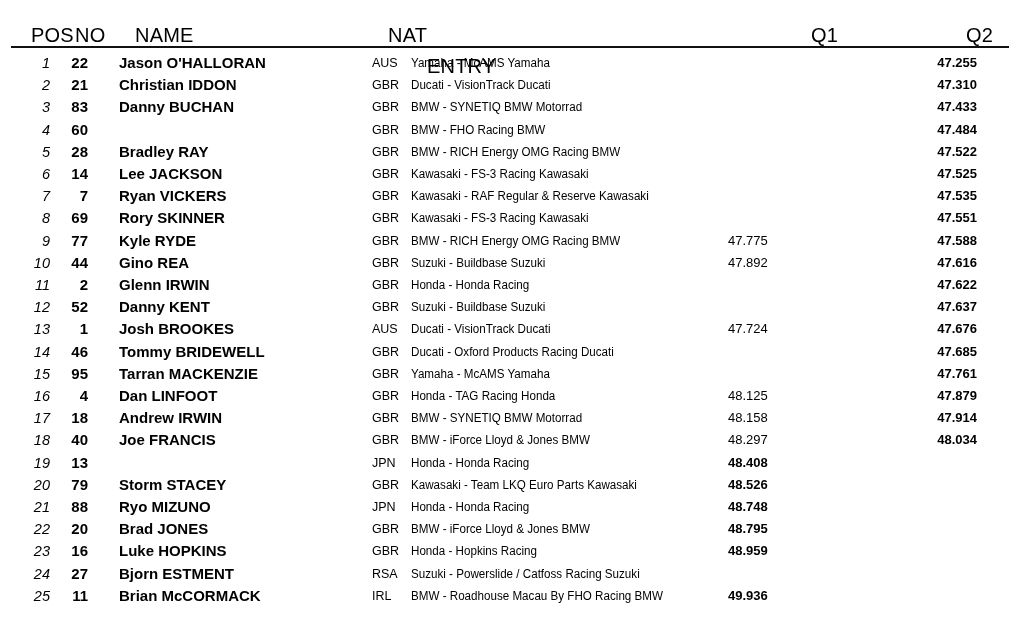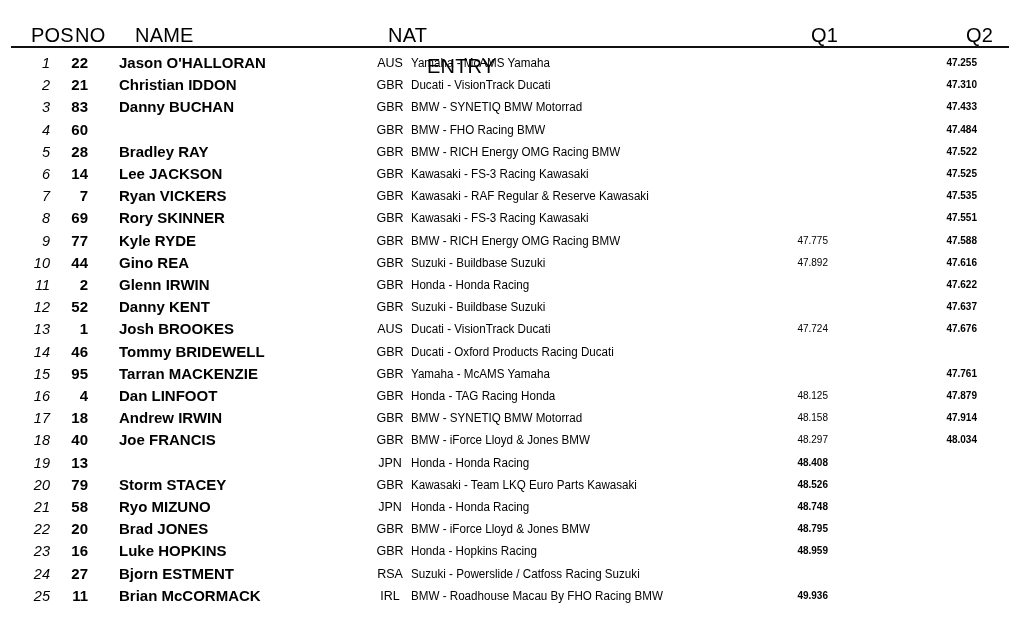--- a/index.html
+++ b/index.html
@@ -20,23 +20,23 @@
     width: 1026px;
     height: 638px;
     overflow: hidden;
     background: #fff;
   }
 
   
   .col-pos   { position: absolute; left: 10px;  width: 40px;  text-align: right; }
   .col-no    { position: absolute; left: 56px;  width: 32px;  text-align: right; }
   .col-name  { position: absolute; left: 119px; width: 250px; text-align: left; }
-  .col-nat   { position: absolute; left: 372px; width: 36px;  text-align: center; }
+  .col-nat   { position: absolute; left: 372px; width: 36px;  text-align: left; }
   .col-entry { position: absolute; left: 411px; width: 340px; text-align: left; }
-  .col-q1    { position: absolute; left: 696px; width: 132px; text-align: right; }
+  .col-q1    { position: absolute; left: 728px; width: 132px; }
   .col-q2    { position: absolute; left: 845px; width: 132px; text-align: right; }
 
   
   .header-row {
     position: absolute;
     left: 16px;
     top: 24px;
     width: 1026px;
     height: 18px;
     font-size: 20px;
@@ -94,21 +94,21 @@
     white-space: nowrap;
   }
   .cell-entry {
     font-size: 12.5px;
     font-weight: 400;
     white-space: nowrap;
     transform: scaleX(0.93);
     transform-origin: left center;
   }
   .cell-q1, .cell-q2 {
-    font-size: 10px;
+    font-size: 13px;
     font-weight: 400;
     white-space: nowrap;
   }
   .cell-q1.is-best, .cell-q2.is-best { font-weight: 700; }
 
   
   .row > div { top: 0; line-height: 22px; }
 </style>
 </head>
 <body>
@@ -244,20 +244,21 @@
         <div class="col-q1 cell-q1">47.724</div>
         <div class="col-q2 cell-q2 is-best">47.676</div>
       </div>
       <div class="row" style="top: 340.6px;">
         <div class="col-pos cell-pos">14</div>
         <div class="col-no cell-no">46</div>
         <div class="col-name cell-name">Tommy BRIDEWELL</div>
         <div class="col-nat cell-nat">GBR</div>
         <div class="col-entry cell-entry">Ducati - Oxford Products Racing Ducati</div>
         <div class="col-q1 cell-q1"></div>
+        <div class="col-q2 cell-q2 is-best">47.685</div>
       </div>
       <div class="row" style="top: 362.8px;">
         <div class="col-pos cell-pos">15</div>
         <div class="col-no cell-no">95</div>
         <div class="col-name cell-name">Tarran MACKENZIE</div>
         <div class="col-nat cell-nat">GBR</div>
         <div class="col-entry cell-entry">Yamaha - McAMS Yamaha</div>
         <div class="col-q1 cell-q1"></div>
         <div class="col-q2 cell-q2 is-best">47.761</div>
       </div>
@@ -300,21 +301,21 @@
         <div class="col-pos cell-pos">20</div>
         <div class="col-no cell-no">79</div>
         <div class="col-name cell-name">Storm STACEY</div>
         <div class="col-nat cell-nat">GBR</div>
         <div class="col-entry cell-entry">Kawasaki - Team LKQ Euro Parts Kawasaki</div>
         <div class="col-q1 cell-q1 is-best">48.526</div>
         <div class="col-q2 cell-q2"></div>
       </div>
       <div class="row" style="top: 496px;">
         <div class="col-pos cell-pos">21</div>
-        <div class="col-no cell-no">58</div>
+        <div class="col-no cell-no">88</div>
         <div class="col-name cell-name">Ryo MIZUNO</div>
         <div class="col-nat cell-nat">JPN</div>
         <div class="col-entry cell-entry">Honda - Honda Racing</div>
         <div class="col-q1 cell-q1 is-best">48.748</div>
         <div class="col-q2 cell-q2"></div>
       </div>
       <div class="row" style="top: 518.2px;">
         <div class="col-pos cell-pos">22</div>
         <div class="col-no cell-no">20</div>
         <div class="col-name cell-name">Brad JONES</div>

